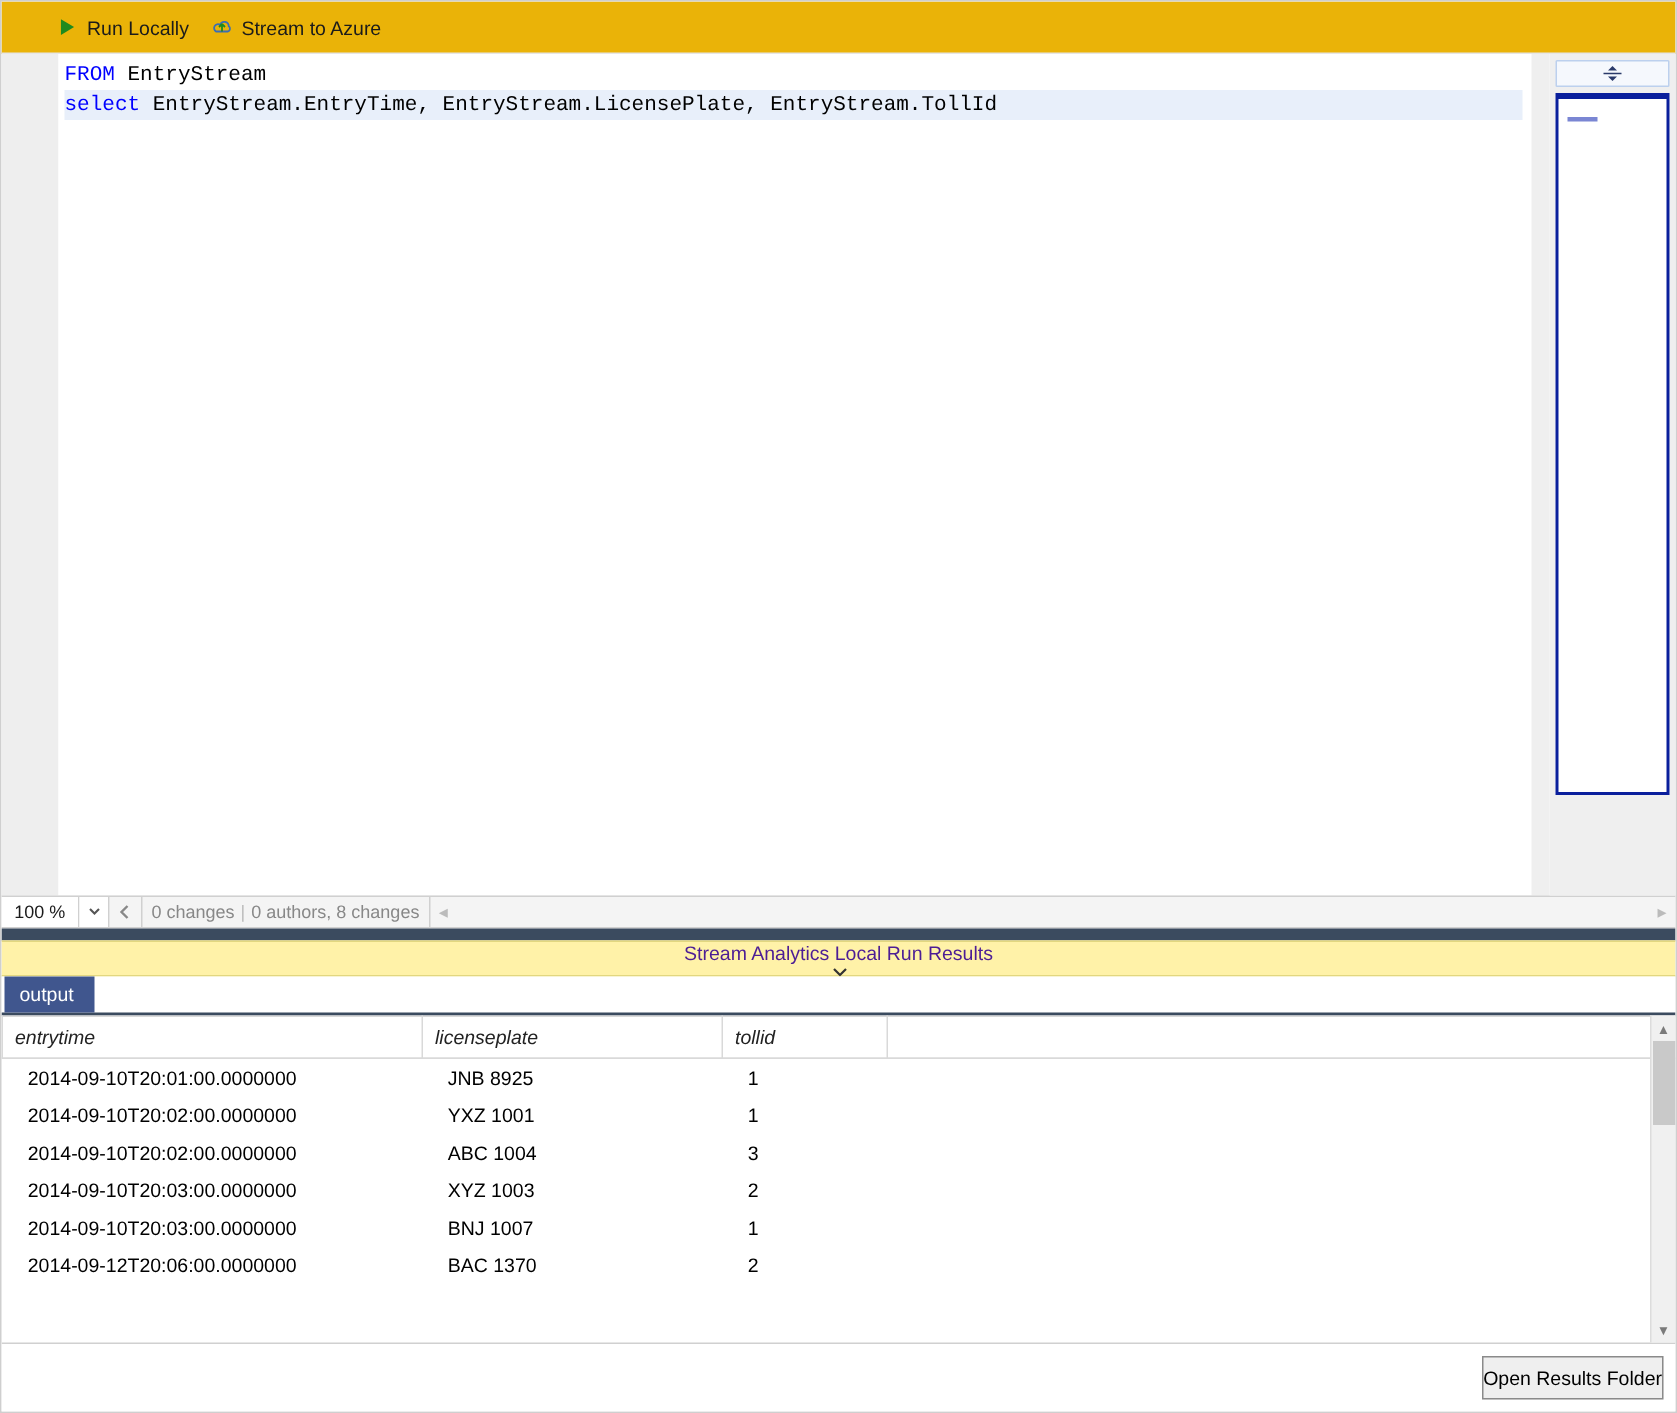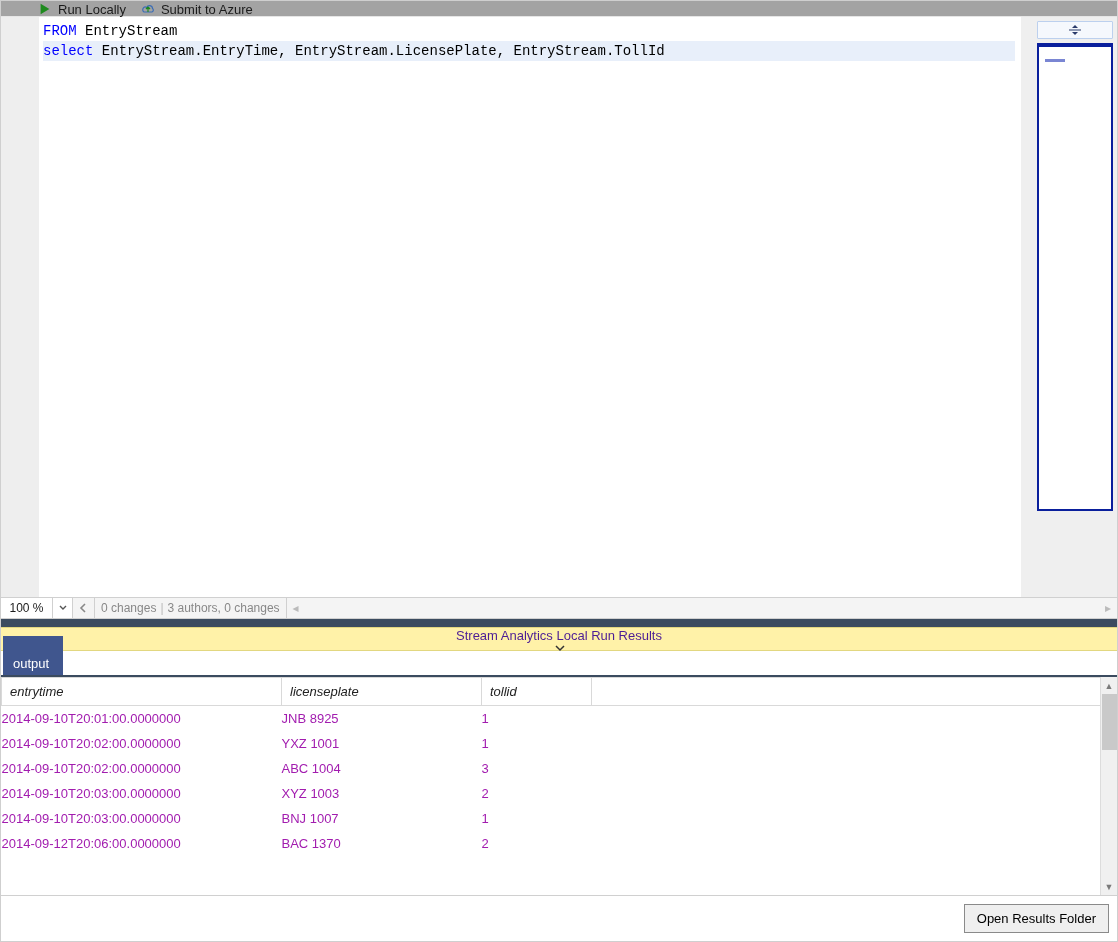--- a/index.html
+++ b/index.html
@@ -11,26 +11,26 @@
     background: #ffffff;
     width: 1118px;
     height: 942px;
     overflow: hidden;
     border: 1px solid #cfcfcf;
     display: flex;
     flex-direction: column;
   }
   
   .toolbar {
-    height: 16px;
-    display: flex;
-    align-items: flex-start;
+    height: 35px;
+    display: flex;
+    align-items: center;
     padding: 0 6px 0 36px;
     gap: 14px;
-    background: #a3a3a3;
+    background: #eab308;
     border-bottom: 1px solid #e6e6e6;
   }
   .tb-btn {
     display: flex;
     align-items: center;
     gap: 5px;
     cursor: pointer;
     font-size: 13px;
   }
   .tb-btn .ico { width: 16px; height: 16px; display: inline-flex; align-items: center; justify-content: center; }
@@ -164,22 +164,22 @@
     background:#ffffff;
   }
   .tab {
     background:#40568e;
     color:#ffffff;
     padding: 4px 14px 4px 10px;
     font-size: 13px;
     border-top-left-radius: 0;
     border-top-right-radius: 0;
     cursor:pointer;
-    height: 39px;
-    display:flex; align-items:flex-end;
+    height: 24px;
+    display:flex; align-items:flex-start;
   }
   
   .table-wrap {
     position: relative;
     flex: 0 0 auto;
     border-top: 0;
   }
   table.results {
     width: 100%;
     border-collapse: collapse;
@@ -189,24 +189,24 @@
     text-align: left;
     font-weight: 400;
     font-size: 13px;
     padding: 6px 8px;
     border: 1px solid #d9d9d9;
     background: #ffffff;
     color:#222;
     font-style:italic;
   }
   table.results td {
-    padding: 5px 0;
+    padding: 5px 17px;
     font-size: 13px;
     border: 0;
-    color:#a21caf;
+    color:#000000;
   }
   .col-et { width: 280px; }
   .col-lp { width: 200px; }
   .col-tid { width: 110px; }
   .vscroll {
     position:absolute; right:0; top:0; bottom:0; width:17px;
     background:#f0f0f0;
     border-left:1px solid #dcdcdc;
     display:flex; flex-direction:column; align-items:center;
   }
@@ -215,21 +215,21 @@
   .footer {
     height: 46px;
     border-top:1px solid #d0d0d0;
     display:flex; align-items:center; justify-content:flex-end;
     padding: 0 8px;
     background:#ffffff;
   }
   .footer button {
     font-family: inherit;
     font-size: 13px;
-    padding: 6px 12px;
+    padding: 6px 0;
     border: 1px solid #8a8a8a;
     background: #efefef;
     cursor: pointer;
     text-align: right;
   }
 </style>
 </head>
 <body>
 
 <div class="toolbar">
@@ -241,21 +241,21 @@
     </span>
     <span>Run Locally</span>
   </div>
   <div class="tb-btn">
     <span class="ico">
       <svg viewBox="0 0 16 16" width="16" height="16">
         <path d="M12.5 7.5a3 3 0 0 0-5.8-1A2.5 2.5 0 0 0 4 11h8a2 2 0 0 0 .5-3.5z" fill="none" stroke="#3b6db5" stroke-width="1.2"></path>
         <path d="M8 11V6m0 0l-2 2m2-2l2 2" fill="none" stroke="#1e8a1e" stroke-width="1.2"></path>
       </svg>
     </span>
-    <span>Submit to Azure</span>
+    <span>Stream to Azure</span>
   </div>
 </div>
 
 <div class="editor-row">
   <div class="gutter"></div>
   <div class="code"><span class="line"><span class="kw">FROM</span><span class="plain"> EntryStream</span></span><span class="line first"><span class="kw">select</span><span class="plain"> EntryStream.EntryTime, EntryStream.LicensePlate, EntryStream.TollId</span></span></div>
   <div class="splitter-col"></div>
   <div class="minimap-col">
     <div class="split-handle">
       <svg width="14" height="10" viewBox="0 0 14 10">
@@ -278,21 +278,21 @@
       </svg>
   </div>
   <div class="changes-nav">
     <svg width="10" height="10" viewBox="0 0 10 10">
         <path d="M6 1 2 5l4 4" stroke="#888" fill="none" stroke-width="1.6"></path>
       </svg>
   </div>
   <div class="changes-txt">
     <span>0 changes</span>
     <span class="sep">|</span>
-    <span>3 authors, 0 changes</span>
+    <span>0 authors, 8 changes</span>
   </div>
   <div class="sb-arrow">◂</div>
   <div class="sb-flex"></div>
   <div class="sb-arrow">▸</div>
 </div>
 
 <div class="dark-div"></div>
 
 <div class="results-header">
   <div class="title">Stream Analytics Local Run Results</div>

